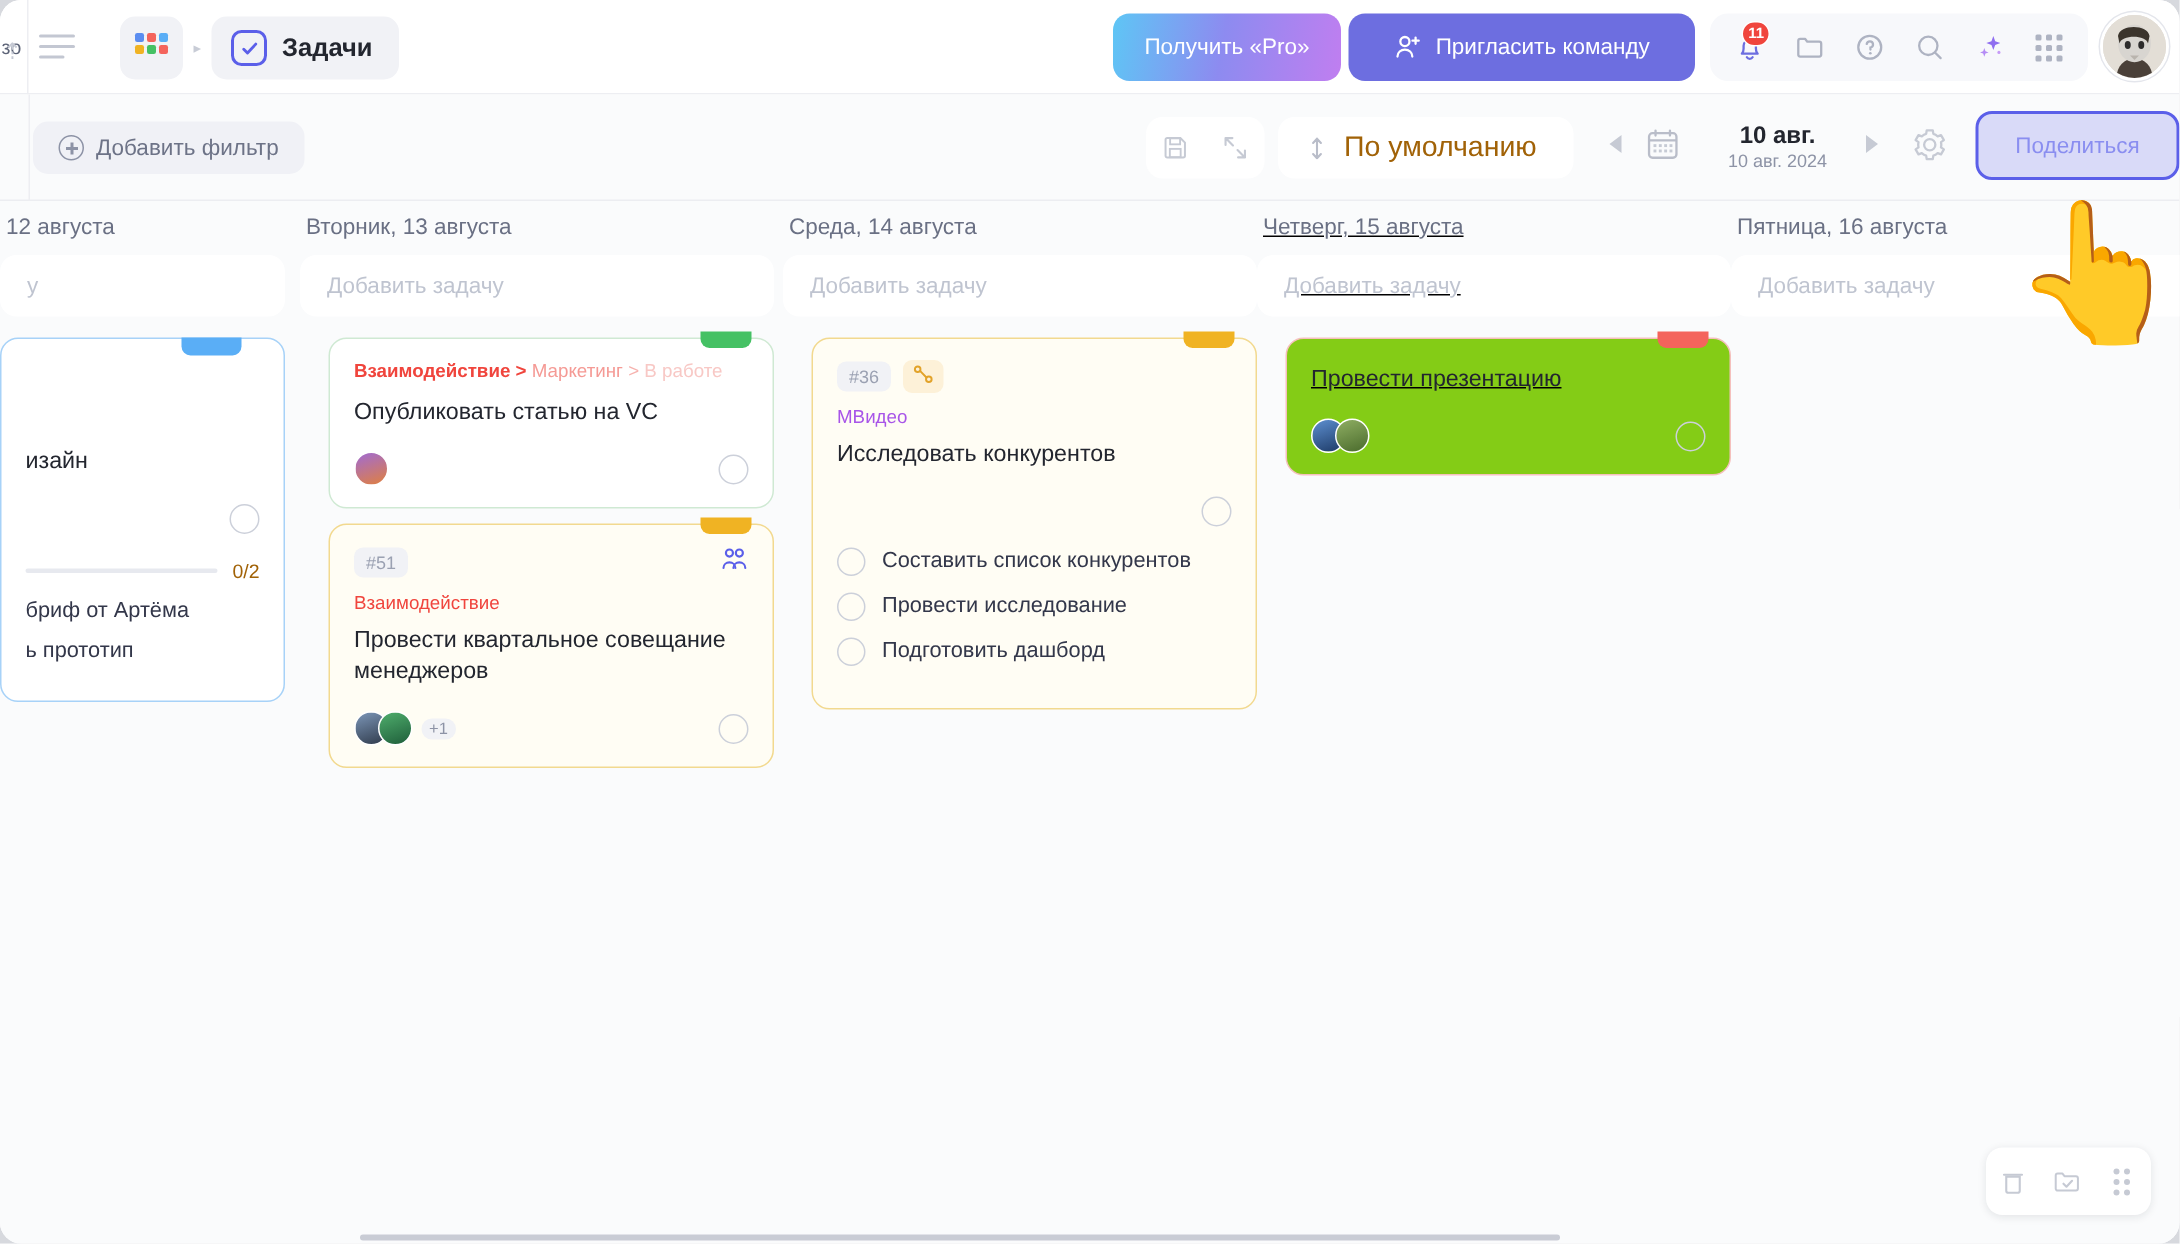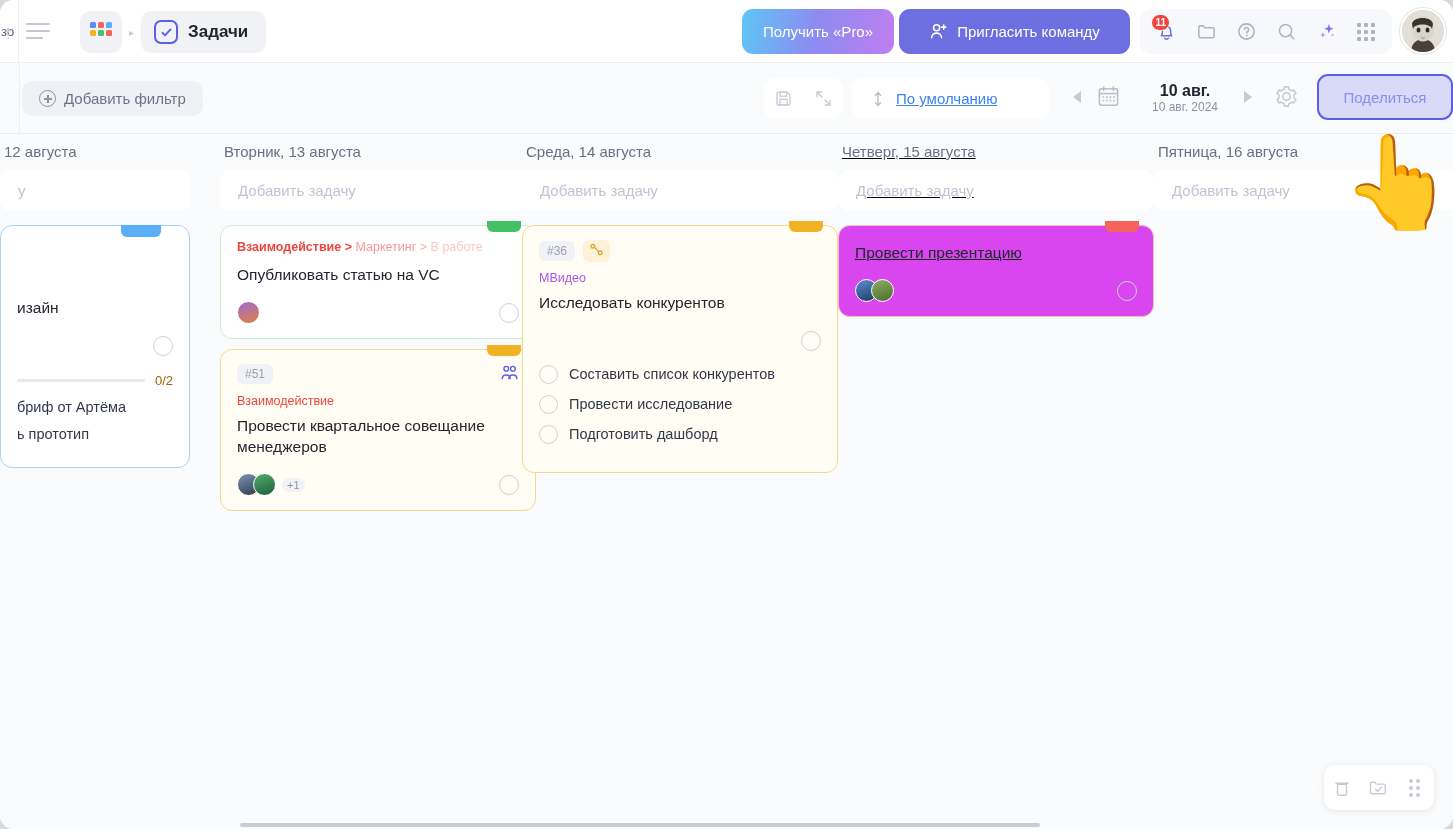--- a/index.html
+++ b/index.html
@@ -72,21 +72,21 @@
     display:flex; align-items:center; justify-content:center; gap:9px; cursor:pointer;
   }
 
   .icon-strip {
     position:absolute; left:1140px; top:9px; width:252px; height:45px;
     border-radius:12px; background:#f7f8fb;
     display:flex; align-items:center; gap:0px; padding:0 6px;
   }
   .ic { width:40px; height:40px; display:flex; align-items:center; justify-content:center; cursor:pointer; position:relative;}
   .badge {
-    position:absolute; right:16px; top:2px; min-width:17px; height:17px; padding:0 3px;
+    position:absolute; right:6px; top:2px; min-width:17px; height:17px; padding:0 3px;
     background:#f0453d; color:#fff; font-size:10px; font-weight:bold; border-radius:9px;
     display:flex; align-items:center; justify-content:center; border:1.5px solid #fff;
   }
   .dots9 { width:18px; height:18px; display:grid; grid-template-columns:repeat(3,4px); grid-template-rows:repeat(3,4px); gap:3px;}
   .dots9 b { display:block; width:4px;height:4px;border-radius:1px;background:#aeb3c2;}
 
   .avatar-hdr {
     position:absolute; left:1400px; top:8px; width:46px;height:46px;border-radius:50%;
     background:#ded9d2; border:2px solid #fff; box-shadow:0 0 0 1px #e4e6ec;
     overflow:hidden; cursor:pointer;
@@ -112,21 +112,21 @@
   .sq-group {
     position:absolute; left:764px; top:78px; width:79px; height:41px;
     border-radius:11px; background:#fff; display:flex; align-items:center; justify-content:space-around;
   }
   .sq-ic { width:30px;height:30px;display:flex;align-items:center;justify-content:center;cursor:pointer;}
 
   .sort-box {
     position:absolute; left:852px; top:78px; width:197px; height:41px;
     border-radius:11px; background:#fff; display:flex; align-items:center; gap:10px; padding-left:18px; cursor:pointer;
   }
-  .sort-box span { font-size:15px; color:#3b82f6;text-decoration:underline;}
+  .sort-box span { font-size:19px; color:#a16207;}
 
   .datenav { position:absolute; left:1070px; top:76px; width:185px; height:45px; display:flex; align-items:center;}
   .tri { cursor:pointer; }
   .cal-ic { margin:0 8px 0 12px; }
   .dt { text-align:center; line-height:1.15; flex:1;}
   .dt .d1 { font-size:16px; font-weight:bold; color:#23262f;}
   .dt .d2 { font-size:12px; color:#8d93a6; margin-top:1px;}
 
   .gear-btn { position:absolute; left:1274px; top:84px; cursor:pointer;}
   .btn-share {
@@ -137,21 +137,21 @@
 
   
   .board { position:absolute; left:0; top:134px; width:1453px; height:695px; background:#fafbfc;}
   .col { position:absolute; top:0; width:316px; }
   .col-head { font-size:15px; color:#6a7084; padding:9px 0 0 4px; height:36px;}
   .addbox {
     height:41px; background:#fff; border-radius:11px;
     display:flex; align-items:center; padding-left:18px;
     font-size:15px; color:#bfc4d0; cursor:text;
   }
-  .cards { margin-top:14px; position:relative; }
+  .cards { margin-top:14px; position:relative;margin-left:19px; }
 
   .card {
     position:relative; background:#fff; border:1px solid #e6e8ee;
     border-radius:12px; padding:14px 16px 12px 16px; margin-bottom:10px;
   }
   .card .tab {
     position:absolute; right:14px; top:-5px; width:34px; height:11px; border-radius:0 0 6px 6px;
   }
   .crumbline { font-size:12.5px; margin-bottom:10px; line-height:1.2;}
   .card-title { font-size:15.5px; color:#23262f; line-height:1.35;}
@@ -393,21 +393,21 @@
           <div class="sub" style="gap:0">
             <span>бриф от Артёма</span>
           </div>
           <div class="sub" style="gap:0">
             <span>ь прототип</span>
           </div>
         </div>
       </div>
     </div>
 
-    <div class="col" style="left:220px;">
+    <div class="col" style="left:200px;">
       <div class="col-head">Вторник, 13 августа</div>
       <div class="addbox" title="Добавить задачу">
         <span>Добавить задачу</span>
       </div>
       <div class="cards">
         <div class="card" style="border:1.5px solid #cfe9d3;">
           <div class="tab" style="background:#45c164;"></div>
           <div class="crumbline">
             <span style="color:#f0453d;font-weight:bold">Взаимодействие</span>
             <span style="color:#f0453d;font-weight:bold">&gt;</span>
@@ -492,21 +492,21 @@
         </div>
       </div>
     </div>
 
     <div class="col" style="left:838px;text-decoration:underline;">
       <div class="col-head">Четверг, 15 августа</div>
       <div class="addbox">
         <span>Добавить задачу</span>
       </div>
       <div class="cards">
-        <div class="card" style="border:1.5px solid #f5c0bd; background:#d946ef;">
+        <div class="card" style="border:1.5px solid #f5c0bd; background:#84cc16;">
           <div class="tab" style="background:#f4645c;"></div>
           <div class="card-title" style="margin-top:3px;">Провести презентацию</div>
           <div class="card-foot">
             <div class="avs">
               <span class="av" style="background:linear-gradient(160deg,#5d8fd0,#1d3a66)"></span>
               <span class="av" style="background:linear-gradient(160deg,#8fae63,#4a6b2c)"></span>
             </div>
             <span class="radio"></span>
           </div>
         </div>

